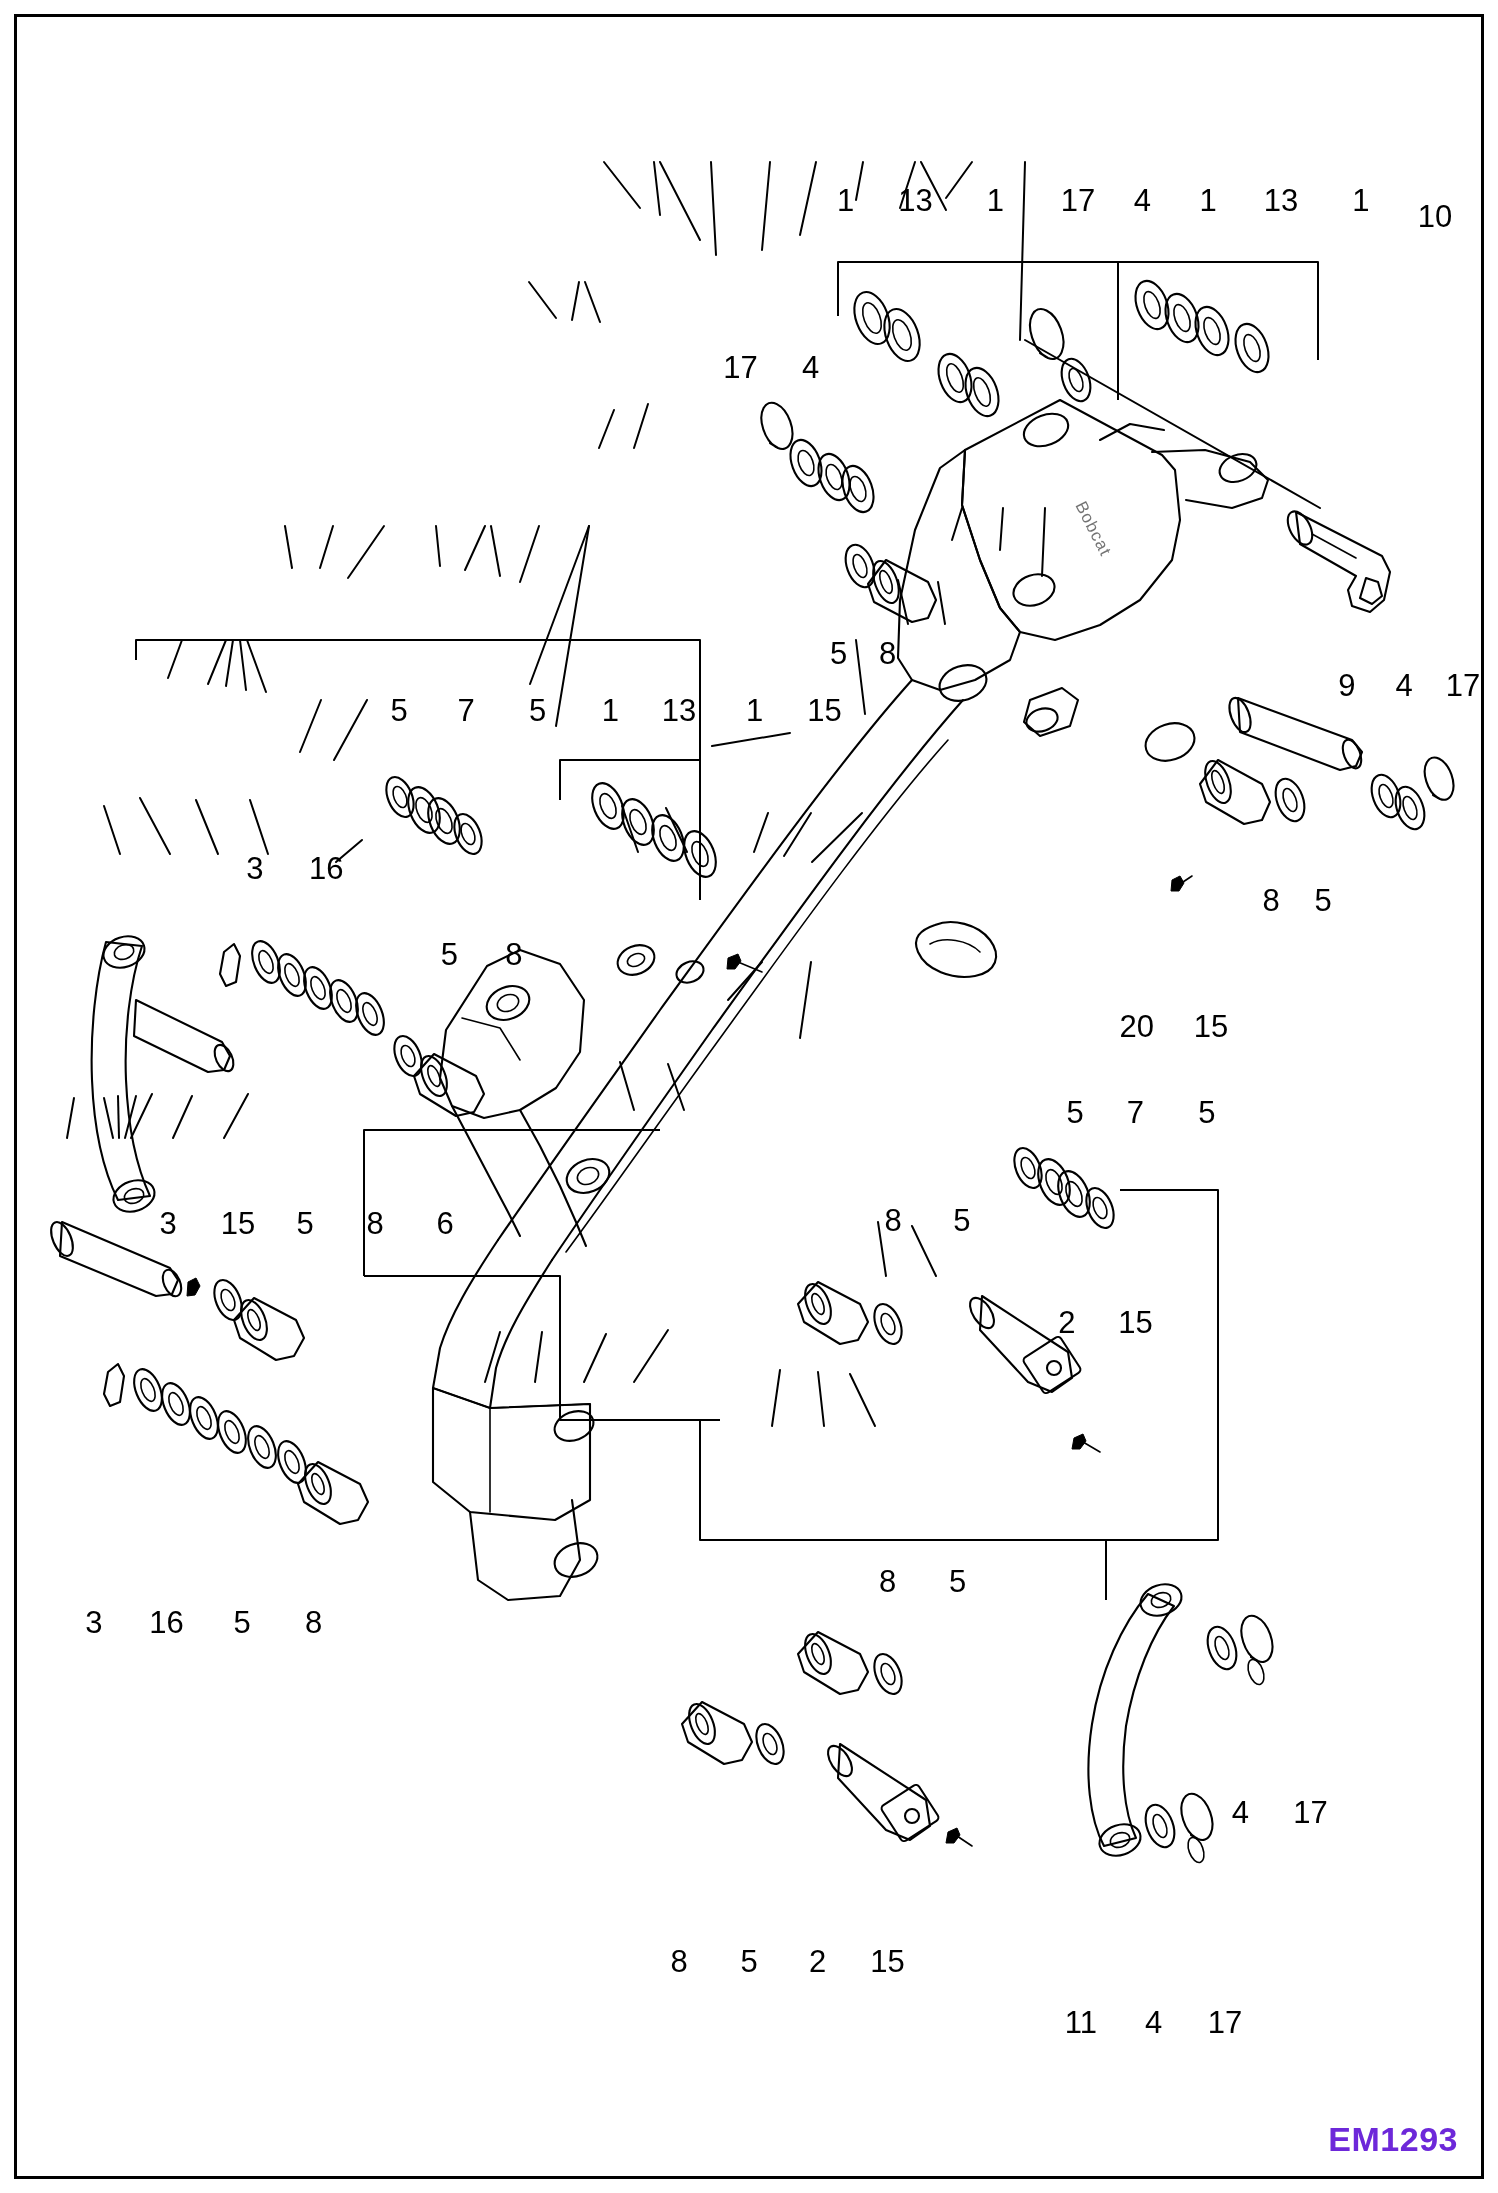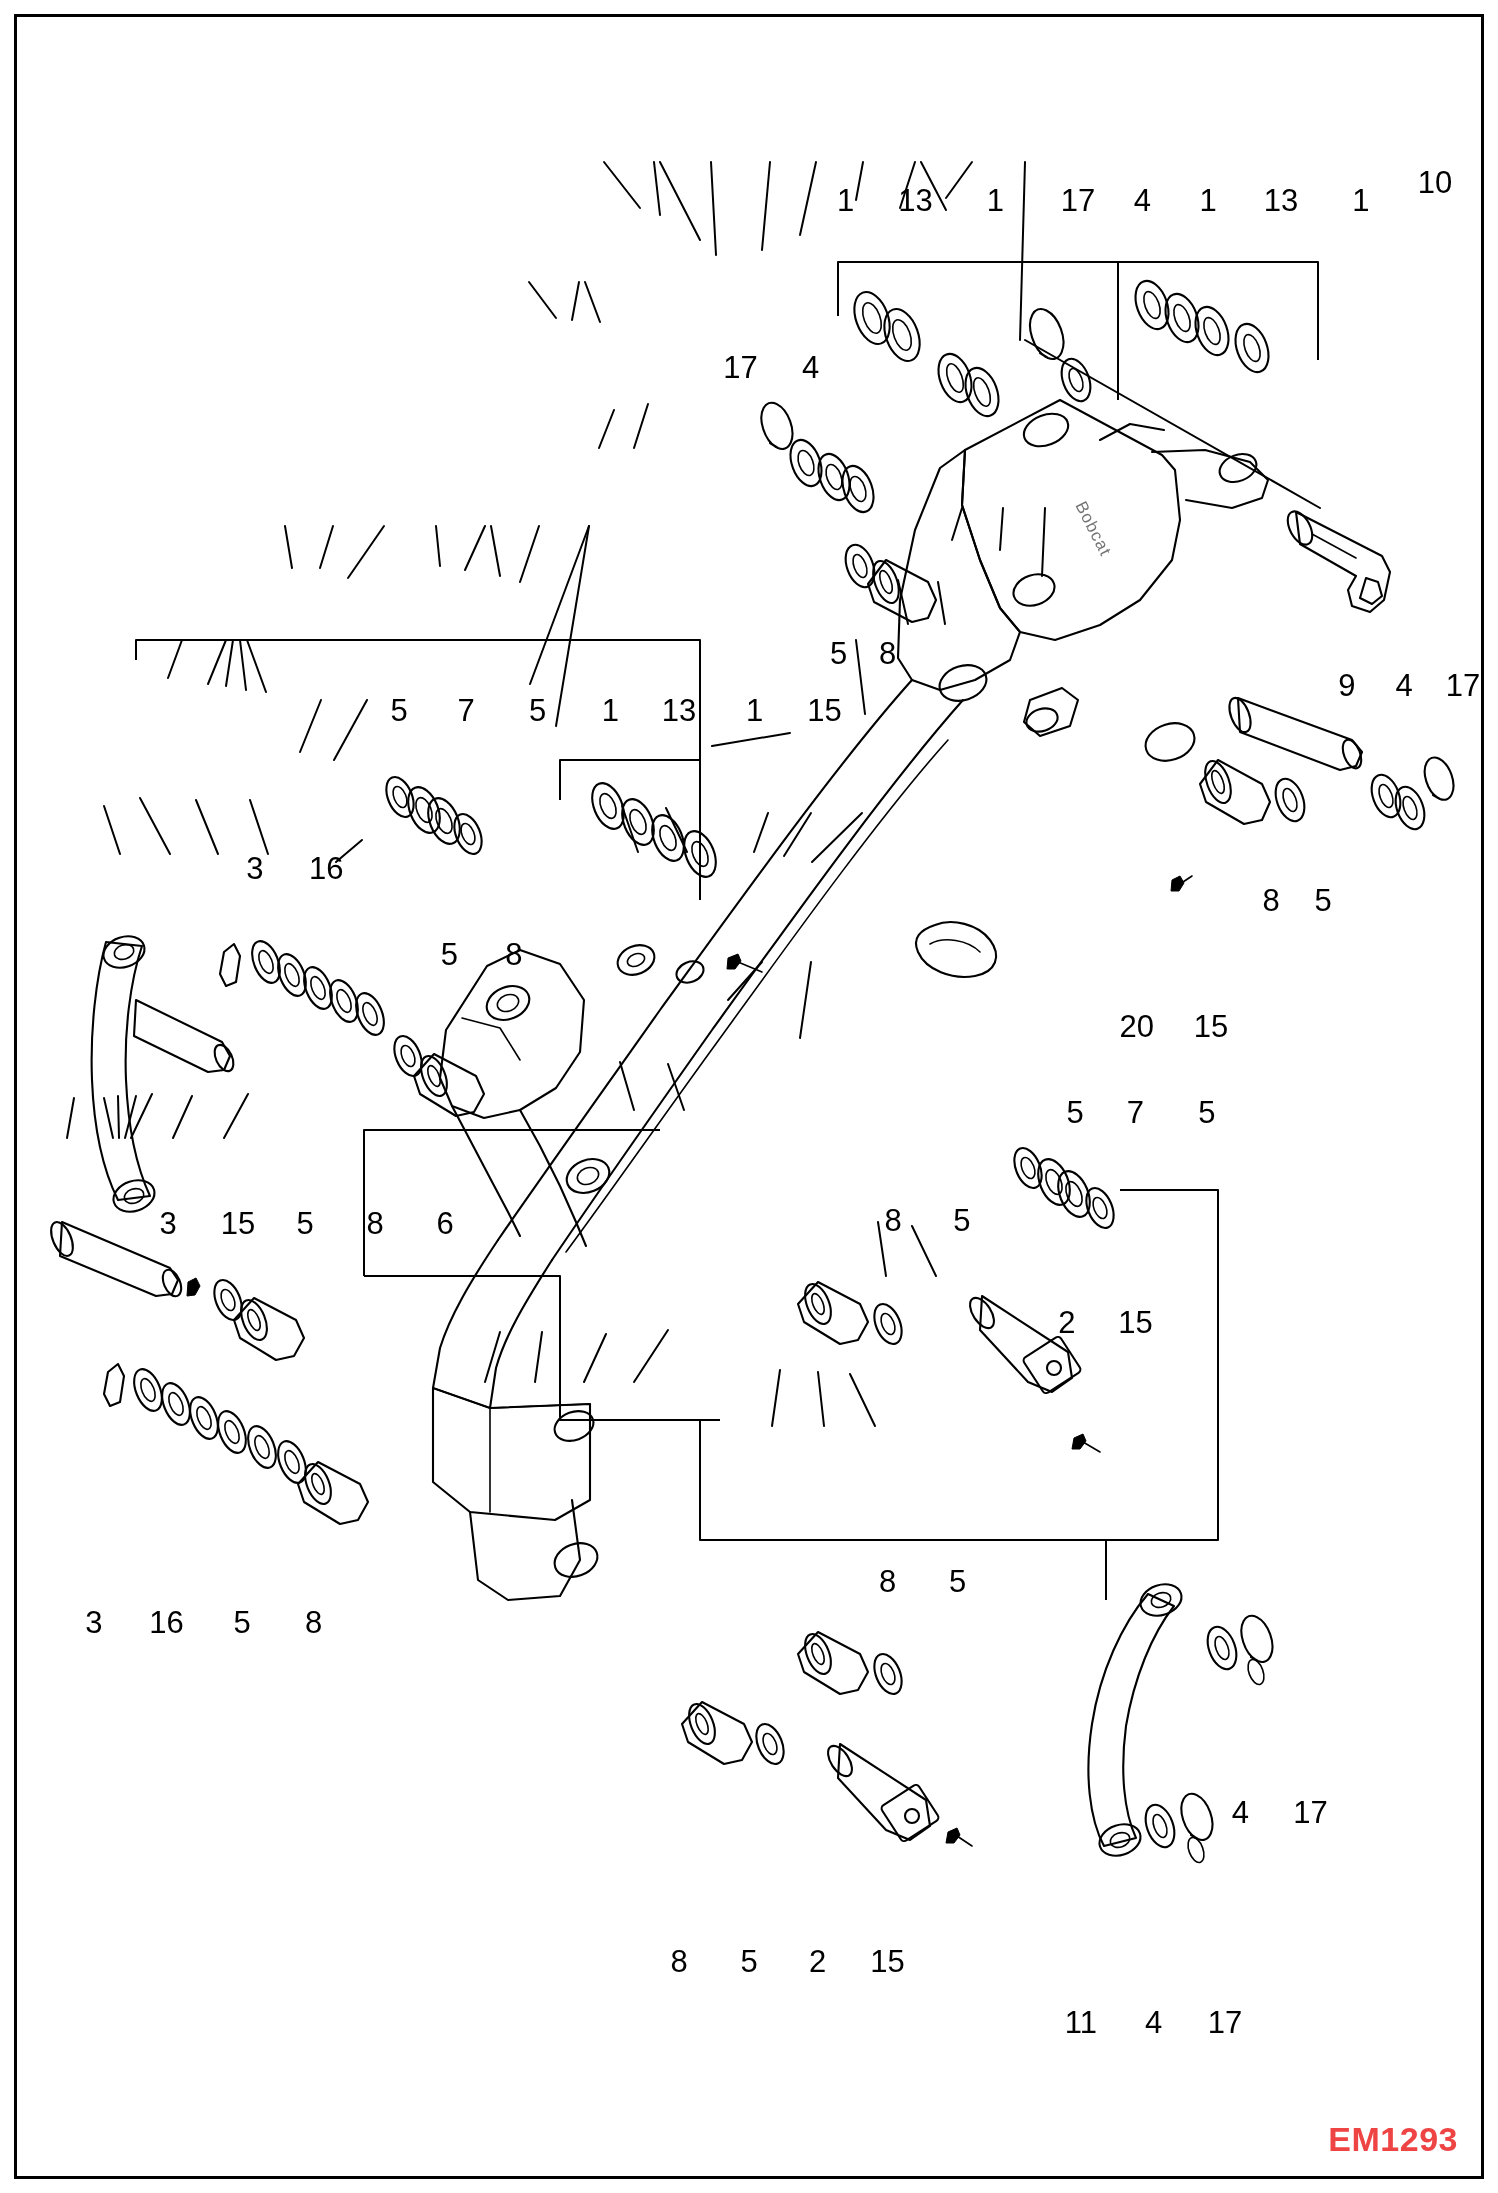--- a/index.html
+++ b/index.html
@@ -28,21 +28,21 @@
     white-space:nowrap;
     transform:translate(-50%,-50%);
     letter-spacing:0px;
   }
   #figcode{
     position:absolute;
     right:40px;bottom:34px;
     font-family:"Liberation Sans", sans-serif;
     font-size:34px;
     font-weight:bold;
-    color:#ef4444;
+    color:#6d28d9;
     letter-spacing:0.5px;
   }
 </style>
 </head>
 <body>
 
 <div id="page">
 
   <div id="frame"></div>
 
@@ -474,21 +474,21 @@
 
   <div id="callout-layer">
       <div class="callout" style="left: 845.6px; top: 200.255px;">1</div>
       <div class="callout" style="left: 915.6px; top: 200.255px;">13</div>
       <div class="callout" style="left: 995.4px; top: 200.255px;">1</div>
       <div class="callout" style="left: 1078px; top: 200.255px;">17</div>
       <div class="callout" style="left: 1142.4px; top: 200.255px;">4</div>
       <div class="callout" style="left: 1208.2px; top: 200.255px;">1</div>
       <div class="callout" style="left: 1281px; top: 200.255px;">13</div>
       <div class="callout" style="left: 1360.8px; top: 200.255px;">1</div>
-      <div class="callout" style="left: 1435px; top: 182px;">10</div>
+      <div class="callout" style="left: 1435px; top: 216px;">10</div>
       <div class="callout" style="left: 740.6px; top: 366.9px;">17</div>
       <div class="callout" style="left: 810.6px; top: 366.9px;">4</div>
       <div class="callout" style="left: 838.6px; top: 652.579px;">5</div>
       <div class="callout" style="left: 887.6px; top: 652.579px;">8</div>
       <div class="callout" style="left: 1346.8px; top: 684.787px;">9</div>
       <div class="callout" style="left: 1404.2px; top: 684.787px;">4</div>
       <div class="callout" style="left: 1463px; top: 684.787px;">17</div>
       <div class="callout" style="left: 1271.2px; top: 900.446px;">8</div>
       <div class="callout" style="left: 1323px; top: 900.446px;">5</div>
       <div class="callout" style="left: 399px; top: 709.994px;">5</div>

